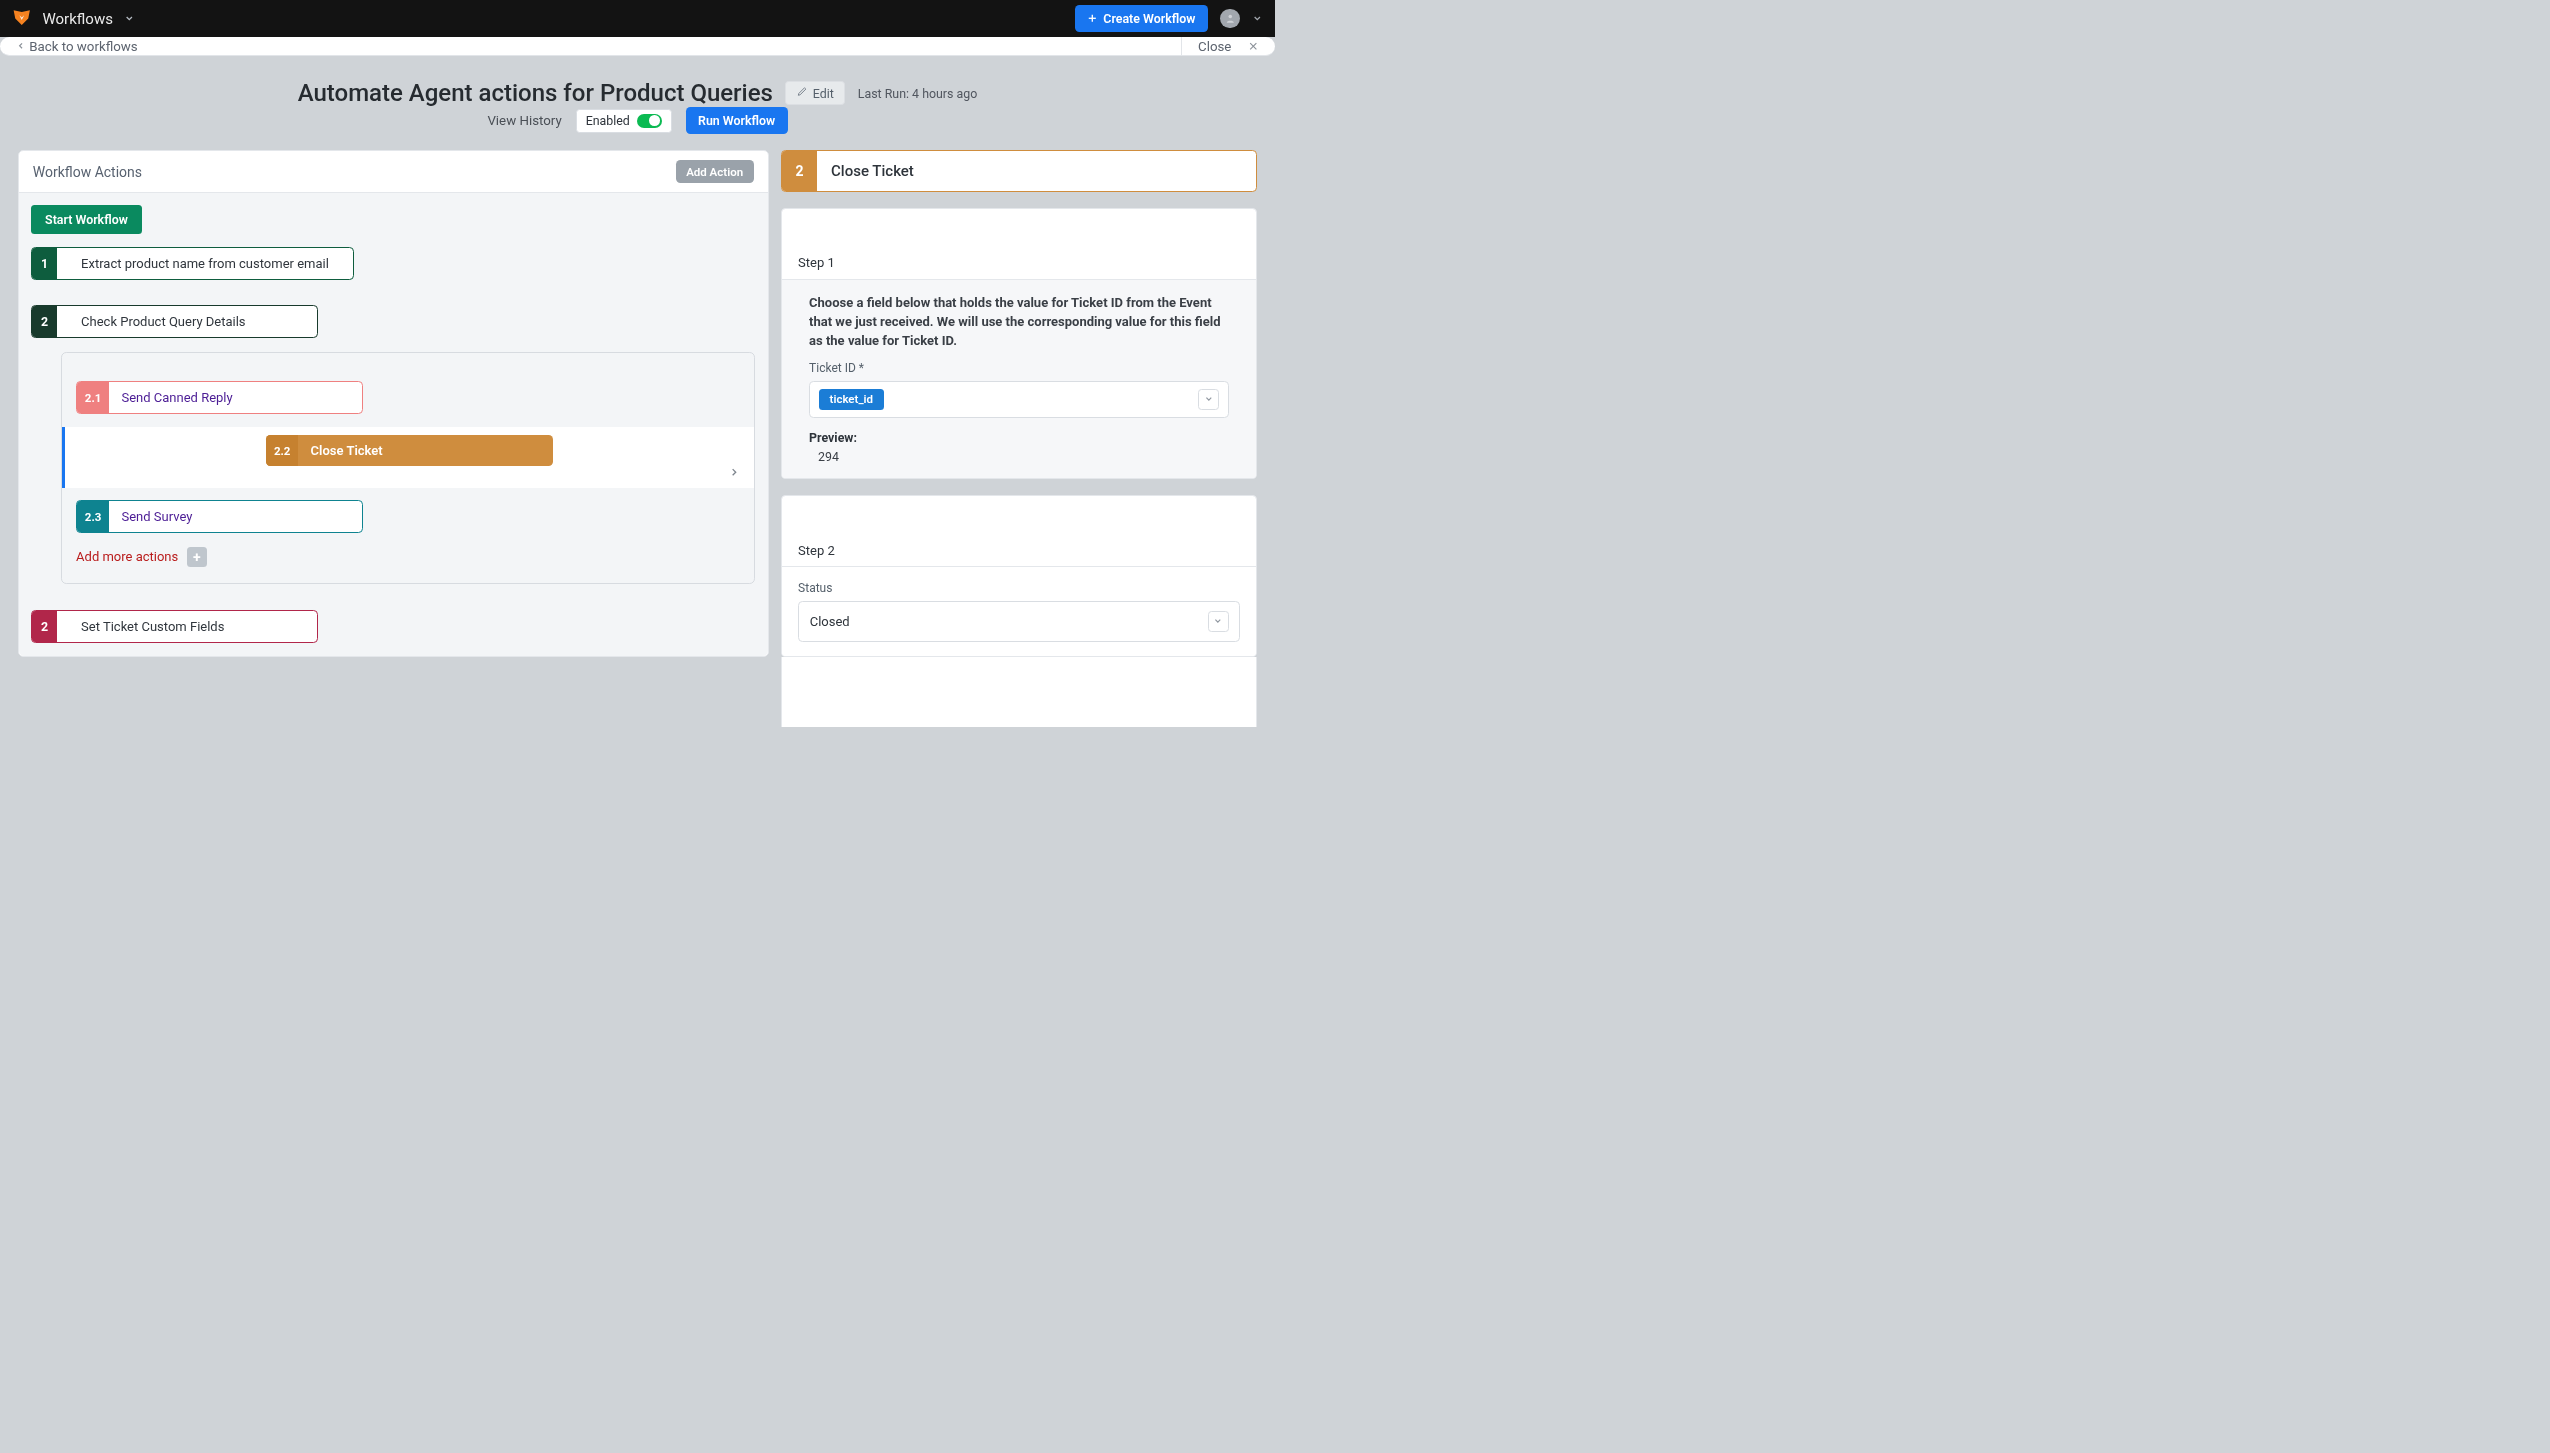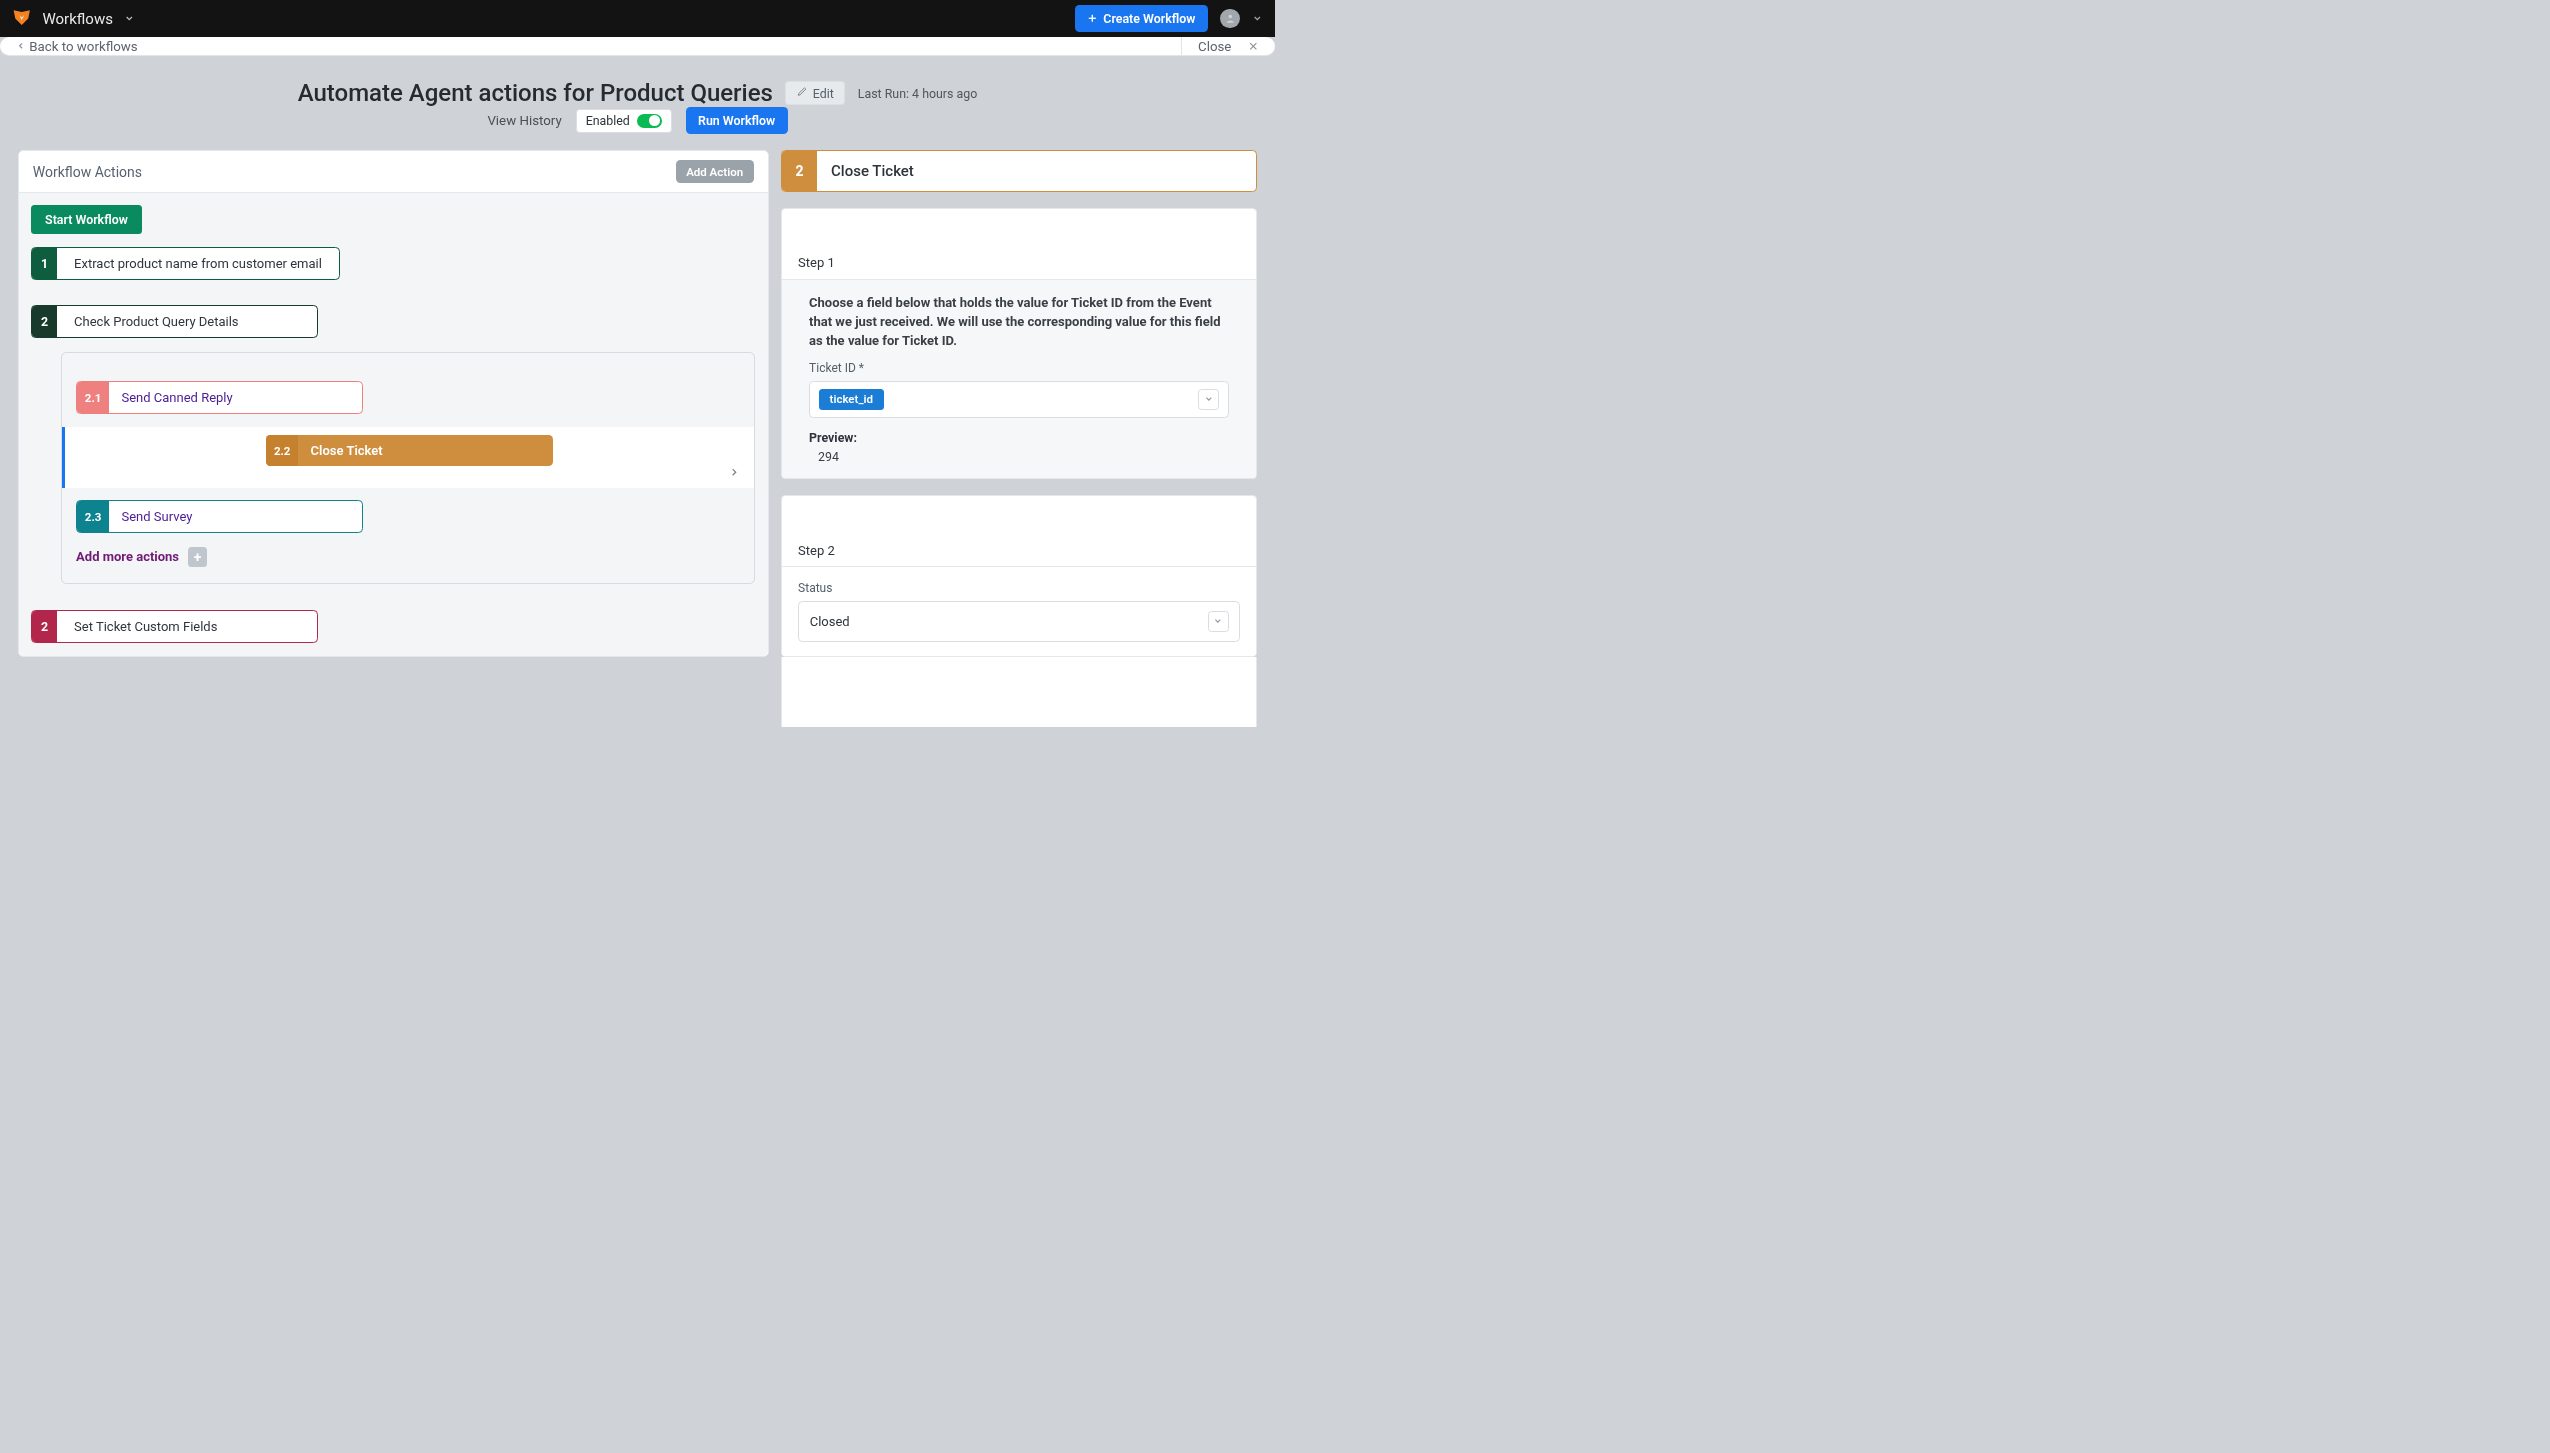--- a/index.html
+++ b/index.html
@@ -40,21 +40,21 @@
   .panel-header { display: flex; align-items: center; justify-content: space-between; padding: 8.9px 14px; border-bottom: 0.9px solid #e4e7eb; }
   .panel-header h3 { font-size: 14px; font-weight: 400; color: #586270; }
   .add-action-btn { background: #9aa2aa; color: #fff; border: none; border-radius: 4.4px; padding: 4.4px 10.6px; font-size: 11.5px; font-weight: 600; cursor: pointer; }
   .panel-body { background: #f3f5f7; padding: 12.4px; border-radius: 0 0 5.3px 5.3px; }
 
   .start-btn { background: #0a8a5f; color: #fff; border: none; border-radius: 3.5px; padding: 7px 14px; font-size: 12.4px; font-weight: 600; cursor: pointer; }
 
   .step-row { margin-top: 12.4px; }
   .step-pill { display: inline-flex; align-items: stretch; border-radius: 4.4px; overflow: hidden; border: 0.9px solid; min-width: 287px; background:#fff;}
   .step-num { width: 25px; display: flex; align-items: center; justify-content: center; color: #fff; font-weight: 700; font-size: 12.4px; }
-  .step-label { padding: 8px 17px; font-size: 13px; color: #30363d; }
+  .step-label { padding: 8px 24px; font-size: 13px; color: #30363d; }
   .step-green .step-num { background: #0e5d3e; }
   .step-green { border-color: #0e5d3e; }
   .step-darkgreen .step-num { background: #183a2c; }
   .step-darkgreen { border-color: #183a2c; }
   .step-crimson .step-num { background: #b1264a; }
   .step-crimson { border-color: #b1264a; }
 
   .nested-box { margin-top: 14px; border: 0.9px solid #d7dbe0; border-radius: 5.3px; padding: 16px 0 16px 0; margin-left: 30px; background:#f3f5f7;}
   
   .sub-step-row { margin: 0 14px; }
@@ -66,21 +66,21 @@
   .sub-teal .sub-step-num { background: #0e8390; }
   .sub-teal { border-color: #0e8390; }
 
   .selected-row { background: #fff; margin: 12.4px 0; padding: 8.9px 14px; display: flex; align-items: center; border-left: 3.5px solid #1976f0; flex-direction: column; }
   .selected-pill { display: inline-flex; align-items: stretch; border-radius: 4.4px; overflow: hidden; width: 287px; background:#cf8d3e;}
   .selected-num { width: 32px; display: flex; align-items: center; justify-content: center; color: #fff; font-weight: 700; font-size: 11.5px; background:#c6812f;}
   .selected-label { padding: 8px 12.4px; font-size: 13px; color: #fff; font-weight:600;}
   .selected-chevron { margin-left: auto; color: #7d8590; display:flex;}
 
   .add-more-row { margin: 14px 14px 0 14px; display: flex; align-items: center; gap: 8.9px; }
-  .add-more-text { font-weight: 700; font-size: 13px; color: #701a75; }
+  .add-more-text { font-weight: 400; font-size: 13px; color: #b91c1c; }
   .add-more-btn { background: #bfc6cd; color: #fff; border: none; border-radius: 3.5px; width: 19.5px; height: 19.5px; font-size: 14px; font-weight: 700; cursor: pointer; }
 
   
   .detail-header { display: flex; align-items: stretch; border: 0.9px solid #cf8d3e; border-radius: 4.4px; overflow: hidden; background:#fff;}
   .detail-num { width: 35px; background: #cf8d3e; color: #fff; display: flex; align-items: center; justify-content: center; font-weight: 700; font-size: 14px; }
   .detail-title { padding: 10.6px 14px; font-size: 15px; font-weight: 500; color: #2e343b; }
 
   .step-card { margin-top: 16px; background:#fff; border-radius:4.4px; overflow:hidden; border:0.9px solid #e4e7eb;}
   .step-card-head { padding: 8.9px 16px; font-size:13px; color:#2f353c; border-bottom:0.9px solid #e4e7eb; background:#fff;margin-top:38px;}
   .step-card-body { padding: 14px 27px; background:#f6f7f9; }

